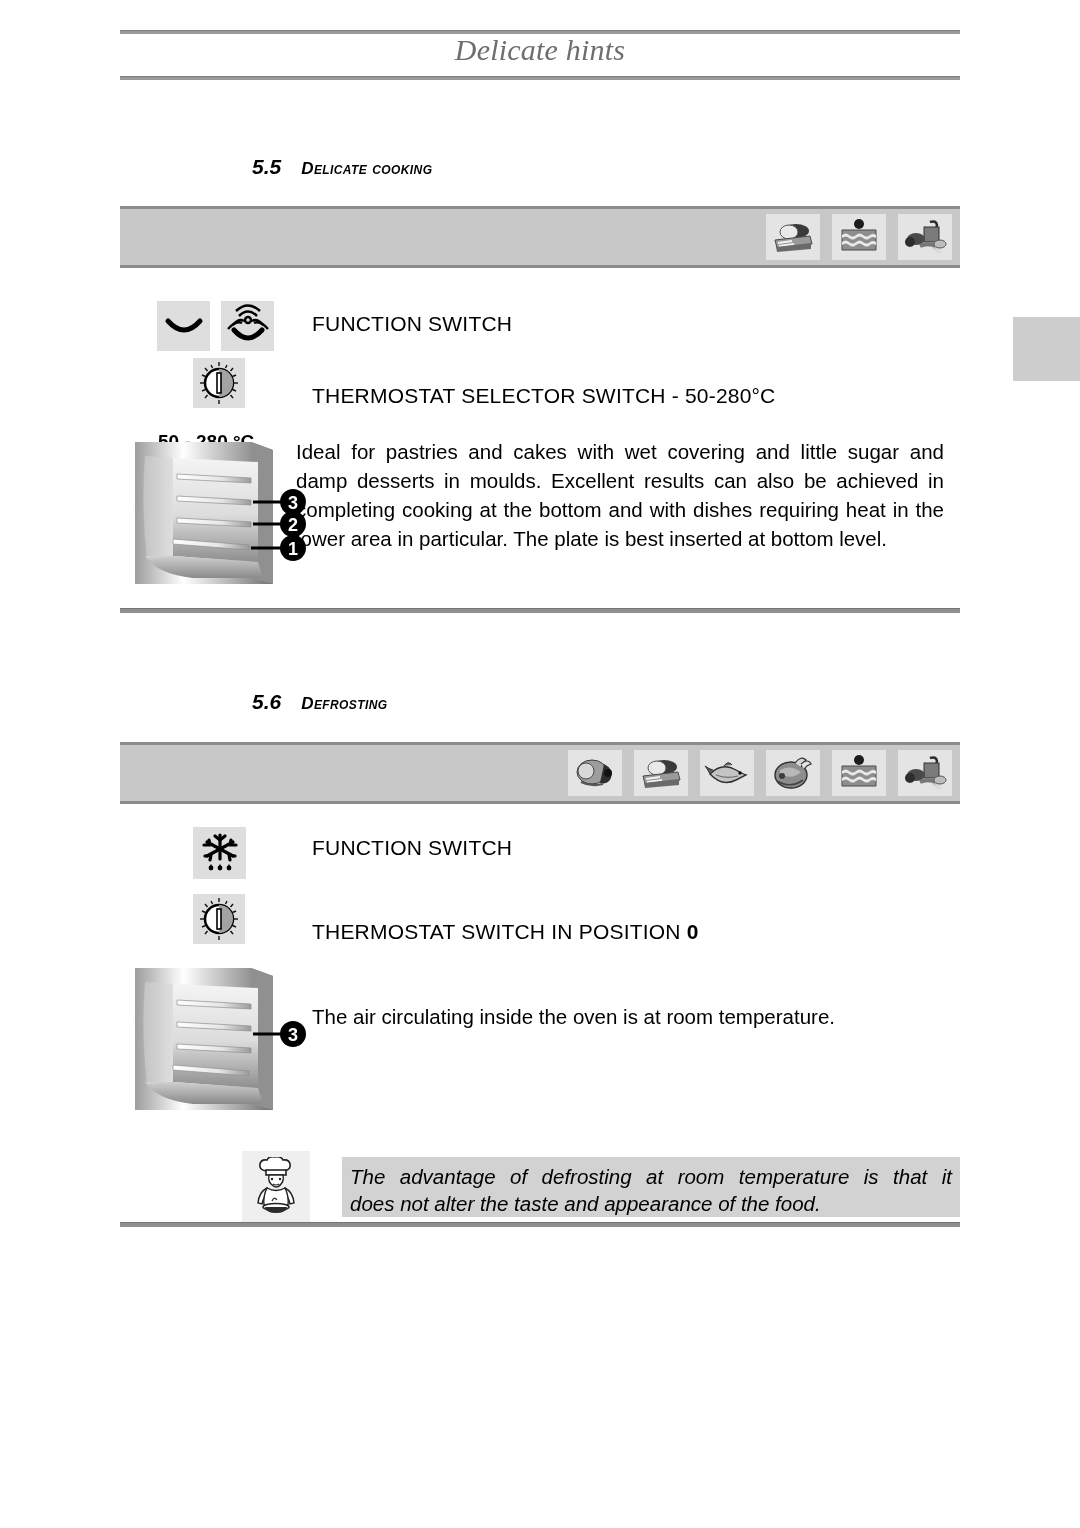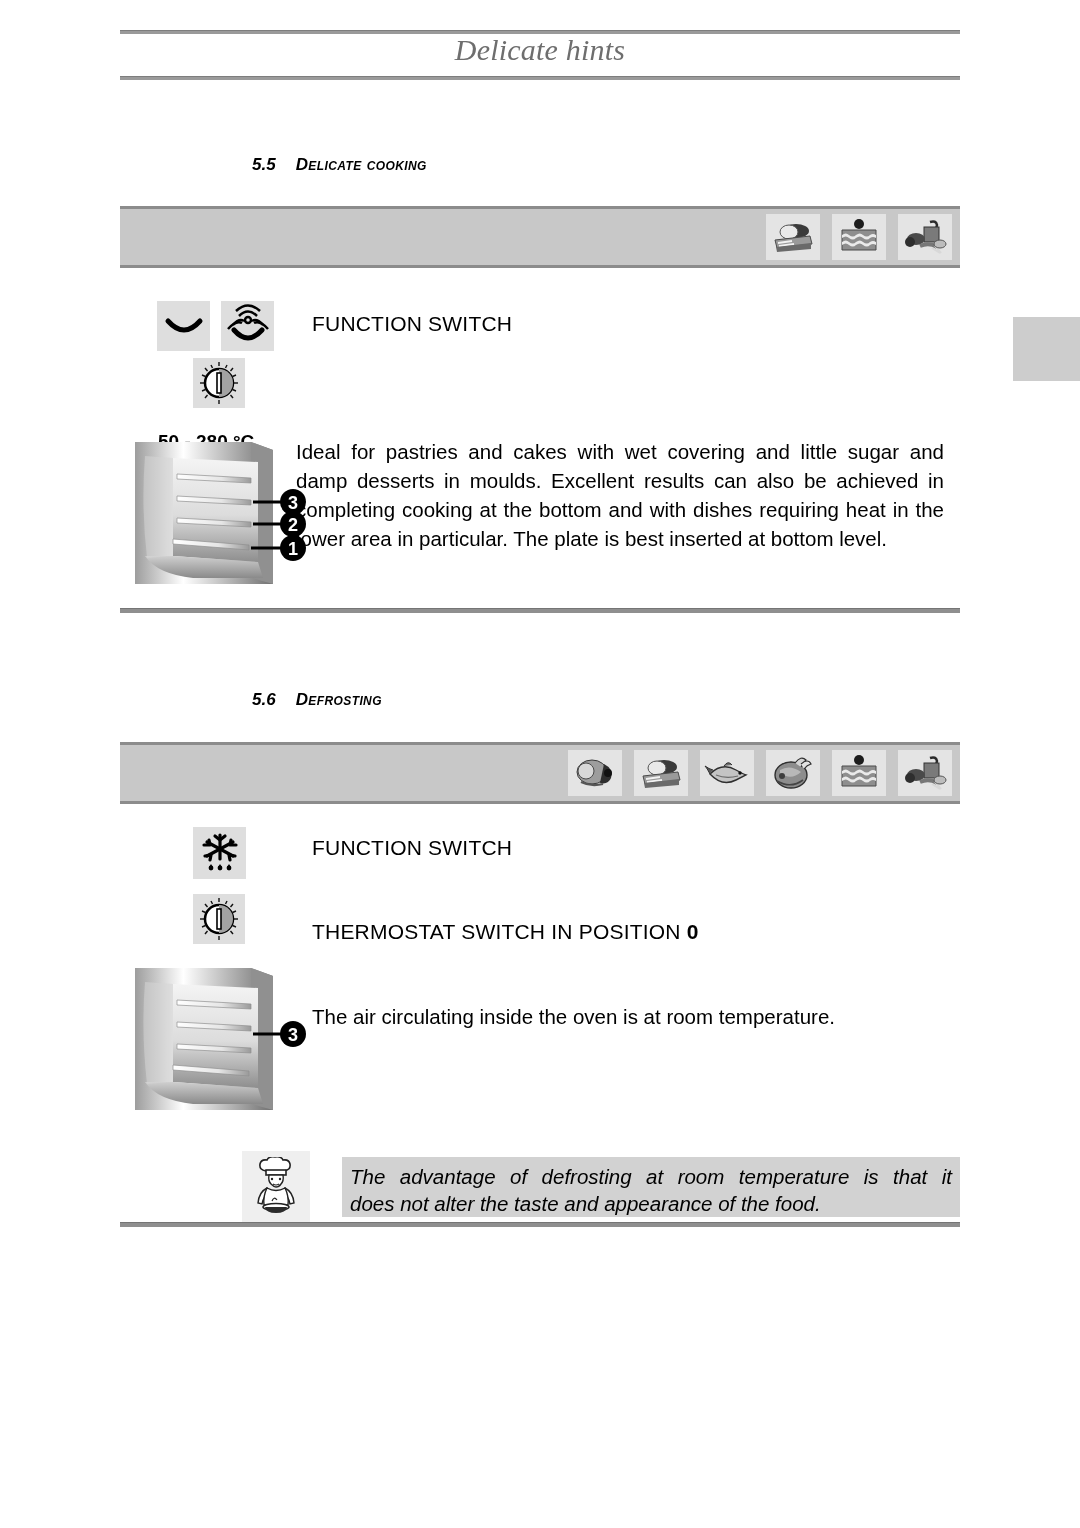--- a/index.html
+++ b/index.html
@@ -62,21 +62,21 @@
   }
 
   
   .section-heading {
     position: absolute;
     font-style: italic;
     color: #000000;
     white-space: nowrap;
   }
   .section-heading .num {
-    font-size: 17px;
+    font-size: 21px;
     font-weight: bold;
     font-family: "Liberation Sans", sans-serif;
   }
   .section-heading .ttl {
     font-size: 17px;
     font-weight: bold;
     font-family: "Liberation Sans", sans-serif;
     font-variant: small-caps;
     margin-left: 20px;
     letter-spacing: 0.4px;
@@ -371,20 +371,21 @@
       <circle cx="160" cy="66" r="13" fill="#000"></circle>
       <text x="160" y="73" text-anchor="middle" font-family="Liberation Sans, sans-serif" font-size="18" font-weight="bold" fill="#fff">3</text>
       <circle cx="160" cy="88" r="13" fill="#000"></circle>
       <text x="160" y="95" text-anchor="middle" font-family="Liberation Sans, sans-serif" font-size="18" font-weight="bold" fill="#fff">2</text>
       <circle cx="160" cy="112" r="13" fill="#000"></circle>
       <text x="160" y="119" text-anchor="middle" font-family="Liberation Sans, sans-serif" font-size="18" font-weight="bold" fill="#fff">1</text>
     </svg>
   </div>
 
   <div class="hdr-line" style="left:312px; top:312px;">FUNCTION SWITCH</div>
+  <div class="hdr-line" style="left:312px; top:384px;">THERMOSTAT SELECTOR SWITCH - 50-280°C</div>
   <div class="body-text" style="left:296px; top:437px; width:648px;">Ideal for pastries and cakes with wet covering and little sugar and damp desserts in moulds. Excellent results can also be achieved in completing cooking at the bottom and with dishes requiring heat in the lower area in particular. The plate is best inserted at bottom level.</div>
 
   <div class="sep-rule" style="top:608px;"></div>
 
   <div class="section-heading" style="left:252px; top:690px;">
     <span class="num">5.6</span><span class="ttl">Defrosting</span>
   </div>
 
   <div class="icon-bar" style="top:742px;">
     <div class="icon-bar-inner">

